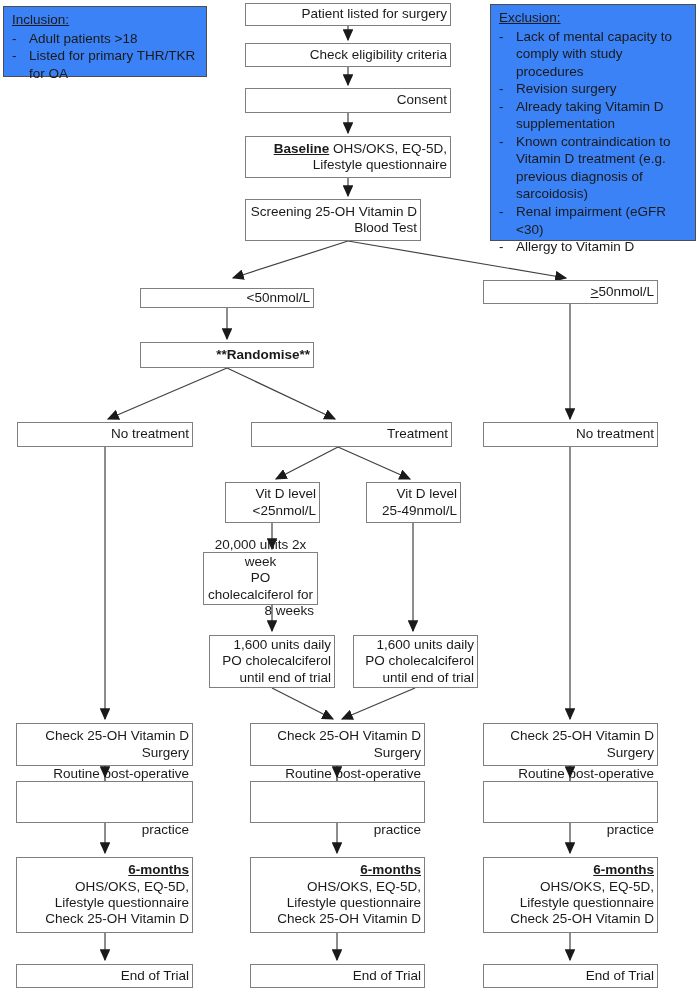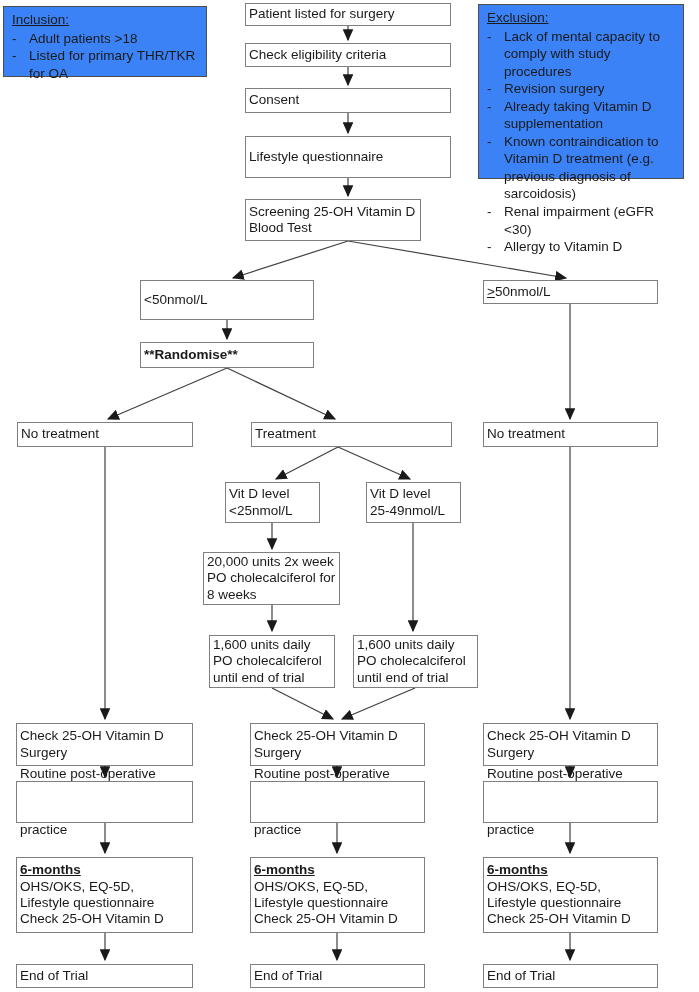--- a/index.html
+++ b/index.html
@@ -18,21 +18,21 @@
     width: 699px; height: 992px;
     pointer-events: none;
   }
   .fbox {
     position: absolute;
     box-sizing: border-box;
     background: #ffffff;
     border: 1px solid #7f7f7f;
     display: flex;
     flex-direction: column;
-    align-items: flex-start;
+    align-items: flex-end;
     justify-content: center;
     text-align: center;
     font-size: 13.5px;
     line-height: 1.22;
     padding: 1px 3px;
     z-index: 2;
   }
   .panel {
     position: absolute;
     box-sizing: border-box;
@@ -49,40 +49,40 @@
     margin: 0 0 1px 2px;
   }
   .panel .pitem { display: flex; }
   .panel .dash { flex: 0 0 17px; padding-left: 2px; }
   .panel .ptext { flex: 1 1 auto; }
   .bu { font-weight: bold; text-decoration: underline; }
   .b  { font-weight: bold; }
   .u  { text-decoration: underline; }
   
   #inclusion { left: 3px;   top: 6px;  width: 204px; height: 71px; }
-  #exclusion { left: 478px; top: 4px;  width: 206px; height: 175px; }
+  #exclusion { left: 490px; top: 4px;  width: 206px; height: 237px; }
   
   #patient    { left: 245px; top: 3px;   width: 206px; height: 23px; }
   #eligibility{ left: 245px; top: 43px;  width: 206px; height: 24px; }
   #consent    { left: 245px; top: 88px;  width: 206px; height: 25px; }
   #baseline   { left: 245px; top: 136px; width: 206px; height: 42px; }
   #screening  { left: 245px; top: 199px; width: 176px; height: 42px; }
   
-  #below50   { left: 140px; top: 280px; width: 174px; height: 40px; }
+  #below50   { left: 140px; top: 288px; width: 174px; height: 20px; }
   #above50   { left: 483px; top: 280px; width: 175px; height: 24px; }
   #randomise { left: 140px; top: 342px; width: 174px; height: 26px; }
   
   #notreat-left  { left: 17px;  top: 422px; width: 176px; height: 25px; }
   #treatment     { left: 251px; top: 422px; width: 201px; height: 25px; }
   #notreat-right { left: 483px; top: 422px; width: 175px; height: 25px; }
   
   #vitd-low { left: 225px; top: 482px; width: 95px; height: 41px; }
   #vitd-mid { left: 366px; top: 482px; width: 95px; height: 41px; }
   
-  #loading    { left: 203px; top: 552px; width: 137px; height: 53px; }
+  #loading    { left: 203px; top: 552px; width: 115px; height: 53px; }
   #maint-left { left: 209px; top: 635px; width: 126px; height: 53px; }
   #maint-right{ left: 353px; top: 635px; width: 125px; height: 53px; }
   
   .col-left   { left: 16px;  width: 177px; }
   .col-center { left: 250px; width: 175px; }
   .col-right  { left: 483px; width: 175px; }
   .row-check   { top: 723px; height: 43px; }
   .row-routine { top: 781px; height: 42px; gap: 40px; }
   .row-sixm    { top: 857px; height: 76px; }
   .row-end     { top: 964px; height: 24px; }
@@ -173,20 +173,21 @@
   <div class="fbox" id="patient">
     <div>Patient listed for surgery</div>
   </div>
   <div class="fbox" id="consent">
     <div>Consent</div>
   </div>
   <div class="fbox" id="eligibility">
     <div>Check eligibility criteria</div>
   </div>
   <div class="fbox" id="baseline">
+    <div><span class="bu">Baseline</span><span> OHS/OKS, EQ-5D,</span></div>
     <div>Lifestyle questionnaire</div>
   </div>
   <div class="fbox" id="screening">
     <div>Screening 25-OH Vitamin D</div>
     <div>Blood Test</div>
   </div>
 
   <div class="fbox" id="below50">
     <div>&lt;50nmol/L</div>
   </div>

